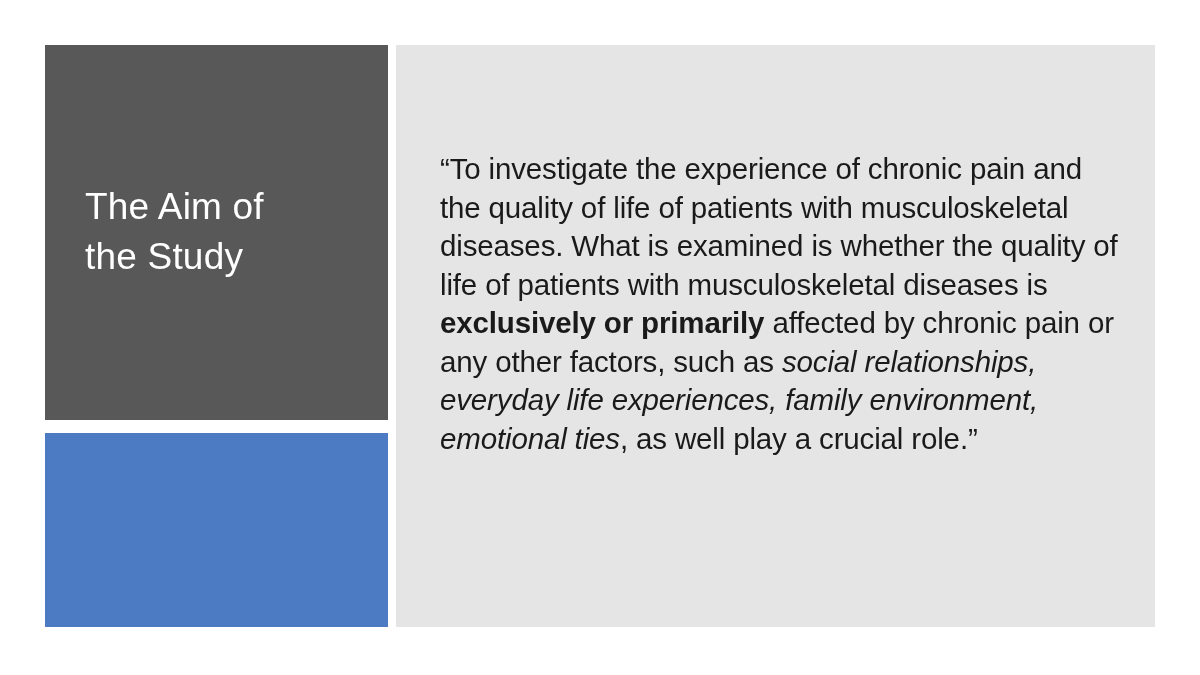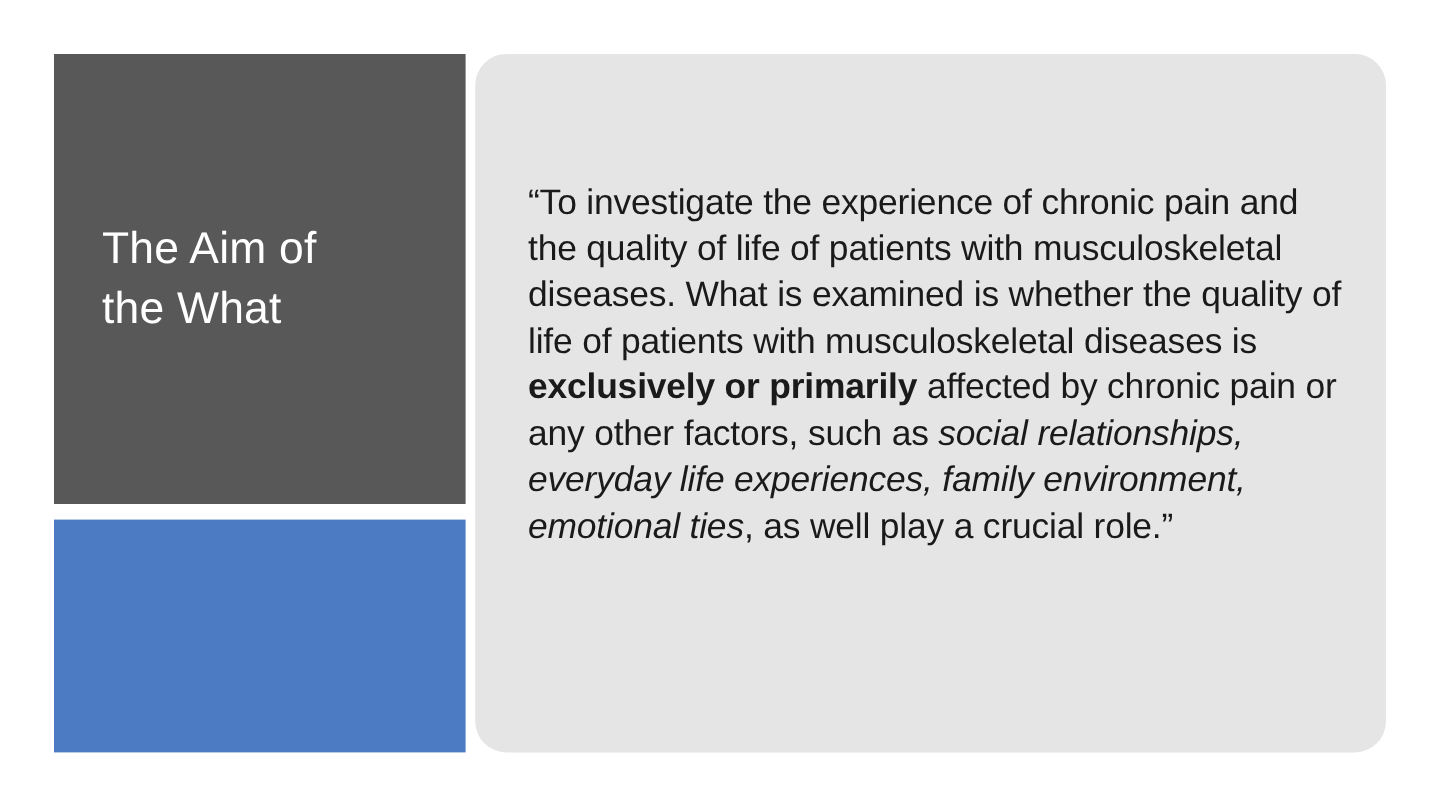--- a/index.html
+++ b/index.html
@@ -59,21 +59,20 @@
   }
 
   
   #content-panel {
     position: absolute;
     left: 396px;
     top: 45px;
     width: 759px;
     height: 582px;
     background: #E5E5E5;
-    border-radius: 26px;
   }
 
   #quote-wrap {
     position: absolute;
     left: 44px;
     top: 105px;
     width: 680px;
   }
 
   #quote-text {
@@ -99,21 +98,21 @@
     padding-right: 4px;
   }
 </style>
 </head>
 <body>
 
 <div id="slide">
 
   <div id="title-block">
     <div id="title-text">The Aim of
-the What</div>
+the Study</div>
   </div>
 
   <div id="accent-block"></div>
 
   <div id="content-panel">
     <div id="quote-wrap">
       <div id="quote-text"><span>“To investigate the experience of chronic pain and the quality of life of patients with musculoskeletal diseases. What is examined is whether the quality of life of patients with musculoskeletal diseases is </span><b>exclusively or primarily</b><span> affected by chronic pain or any other factors, such as </span><i>social relationships, everyday life experiences, family environment, emotional ties</i><span>, as well play a crucial role.”</span></div>
     </div>
   </div>
 

